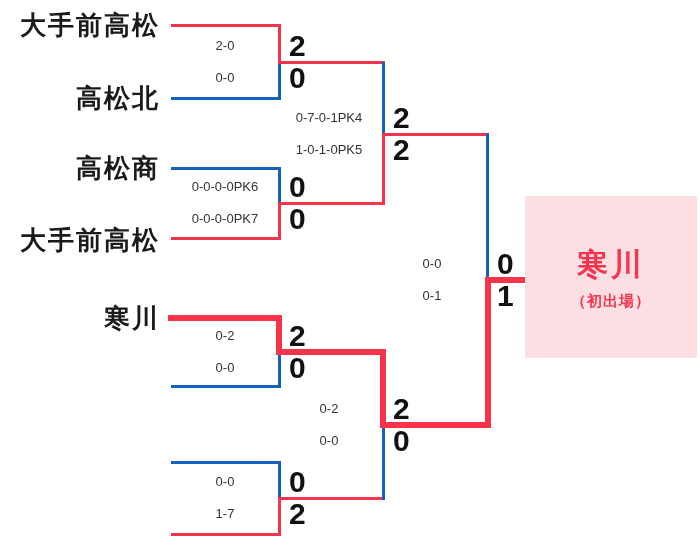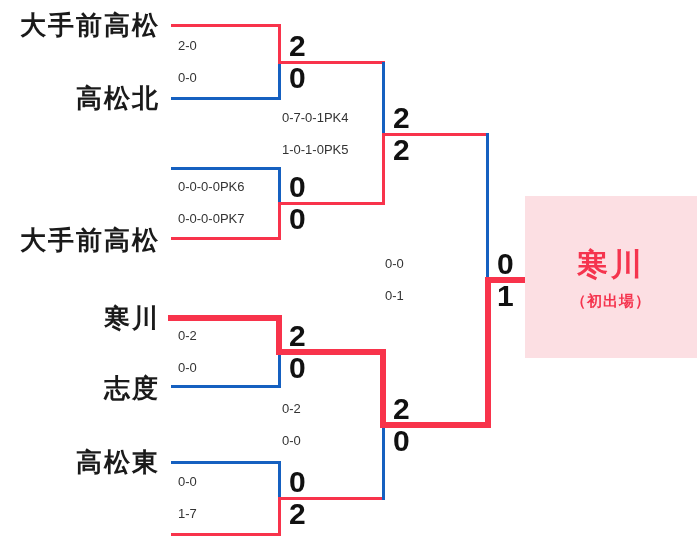--- a/index.html
+++ b/index.html
@@ -13,21 +13,21 @@
   .h.thick{height:6px;}
   .v.thick{width:6px;}
   .red{background:var(--line-red,#f8334b);}
   .blue{background:var(--line-blue,#1560c0);}
   .team{
     position:absolute;left:0;width:160px;text-align:right;
     font-size:26px;font-weight:bold;color:#1a1a1a;line-height:28px;letter-spacing:2px;
     white-space:nowrap;
   }
   .detail{
-    position:absolute;width:94px;text-align:left;
+    position:absolute;width:94px;text-align:center;
     font-size:13px;color:#333;line-height:16px;white-space:nowrap;
   }
   .score{
     position:absolute;font-size:30px;font-weight:bold;color:#111;line-height:30px;
   }
   .champ-box{
     position:absolute;left:525px;top:196px;width:172px;height:162px;
     background:var(--champion-bg,#fcdfe3);
     display:flex;flex-direction:column;align-items:center;justify-content:center;gap:6px;
   }
@@ -38,24 +38,23 @@
     font-size:15px;font-weight:bold;color:var(--champion-text,#f5344e);letter-spacing:1px;
   }
 </style>
 </head>
 <body>
 
 <div id="canvas">
 
   <div class="team" style="top:11px">大手前高松</div>
   <div class="team" style="top:84px">高松北</div>
+  <div class="team" style="top:154px">高松商</div>
   <div class="team" style="top:226px">大手前高松</div>
   <div class="team" style="top:304px">寒川</div>
-  <div class="team" style="top:374px">志度</div>
-  <div class="team" style="top:448px">高松東</div>
 
   <div class="line h red" style="left:171px;top:24px;width:110px"></div>
   <div class="line h blue" style="left:171px;top:97px;width:110px"></div>
   <div class="line h blue" style="left:171px;top:167px;width:110px"></div>
   <div class="line h red" style="left:171px;top:237px;width:110px"></div>
   <div class="line h red thick" style="left:168px;top:315px;width:113px"></div>
   <div class="line h blue" style="left:171px;top:385px;width:110px"></div>
   <div class="line h blue" style="left:171px;top:461px;width:110px"></div>
   <div class="line h red" style="left:171px;top:533px;width:110px"></div>
 

